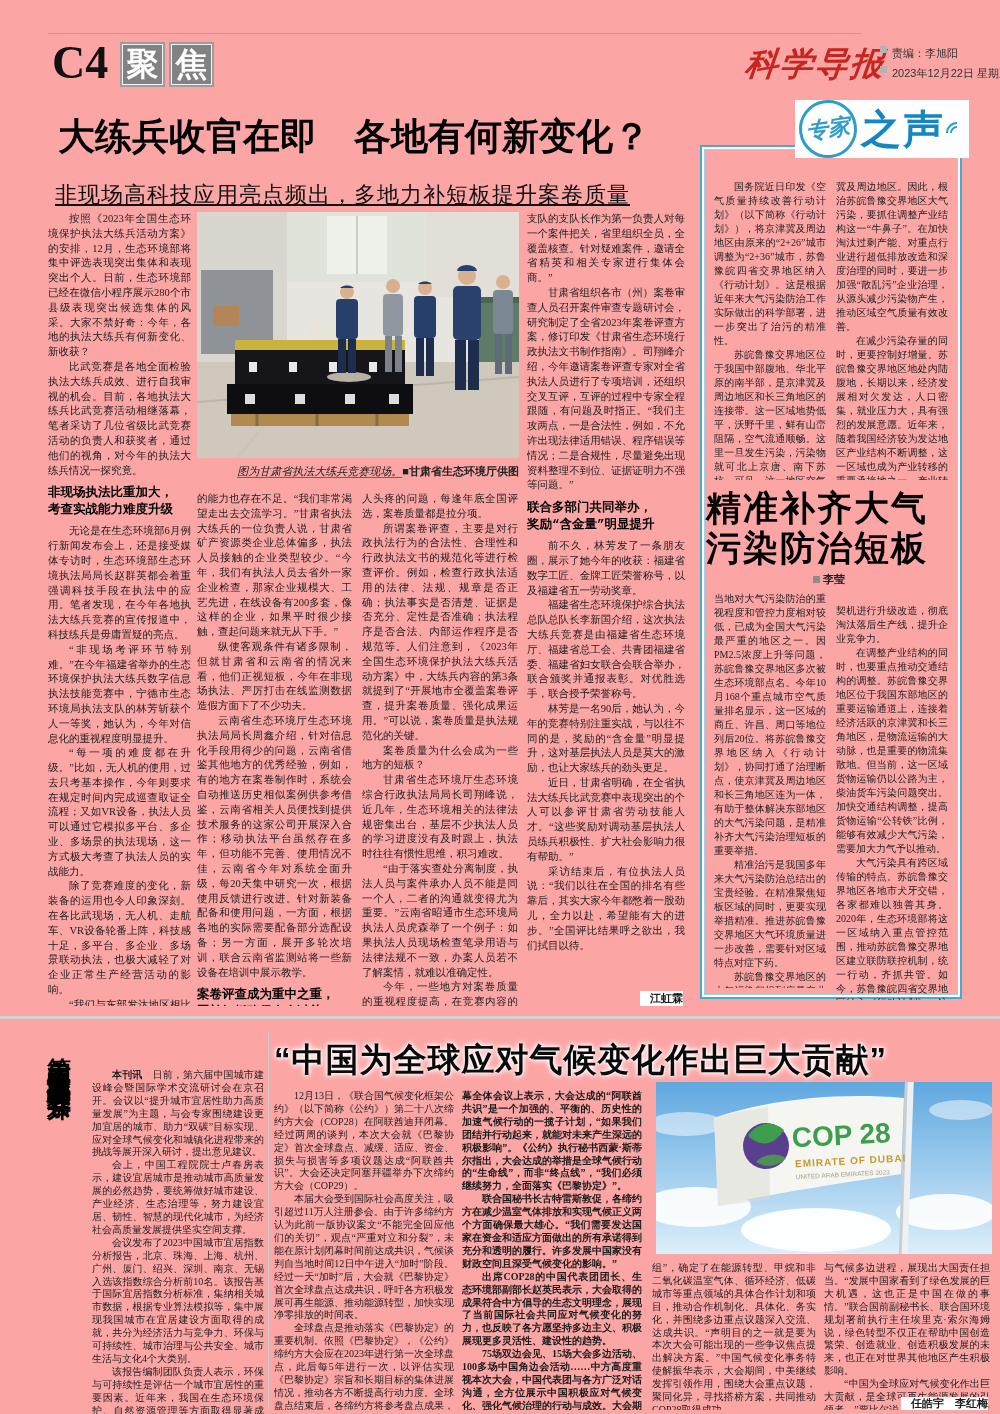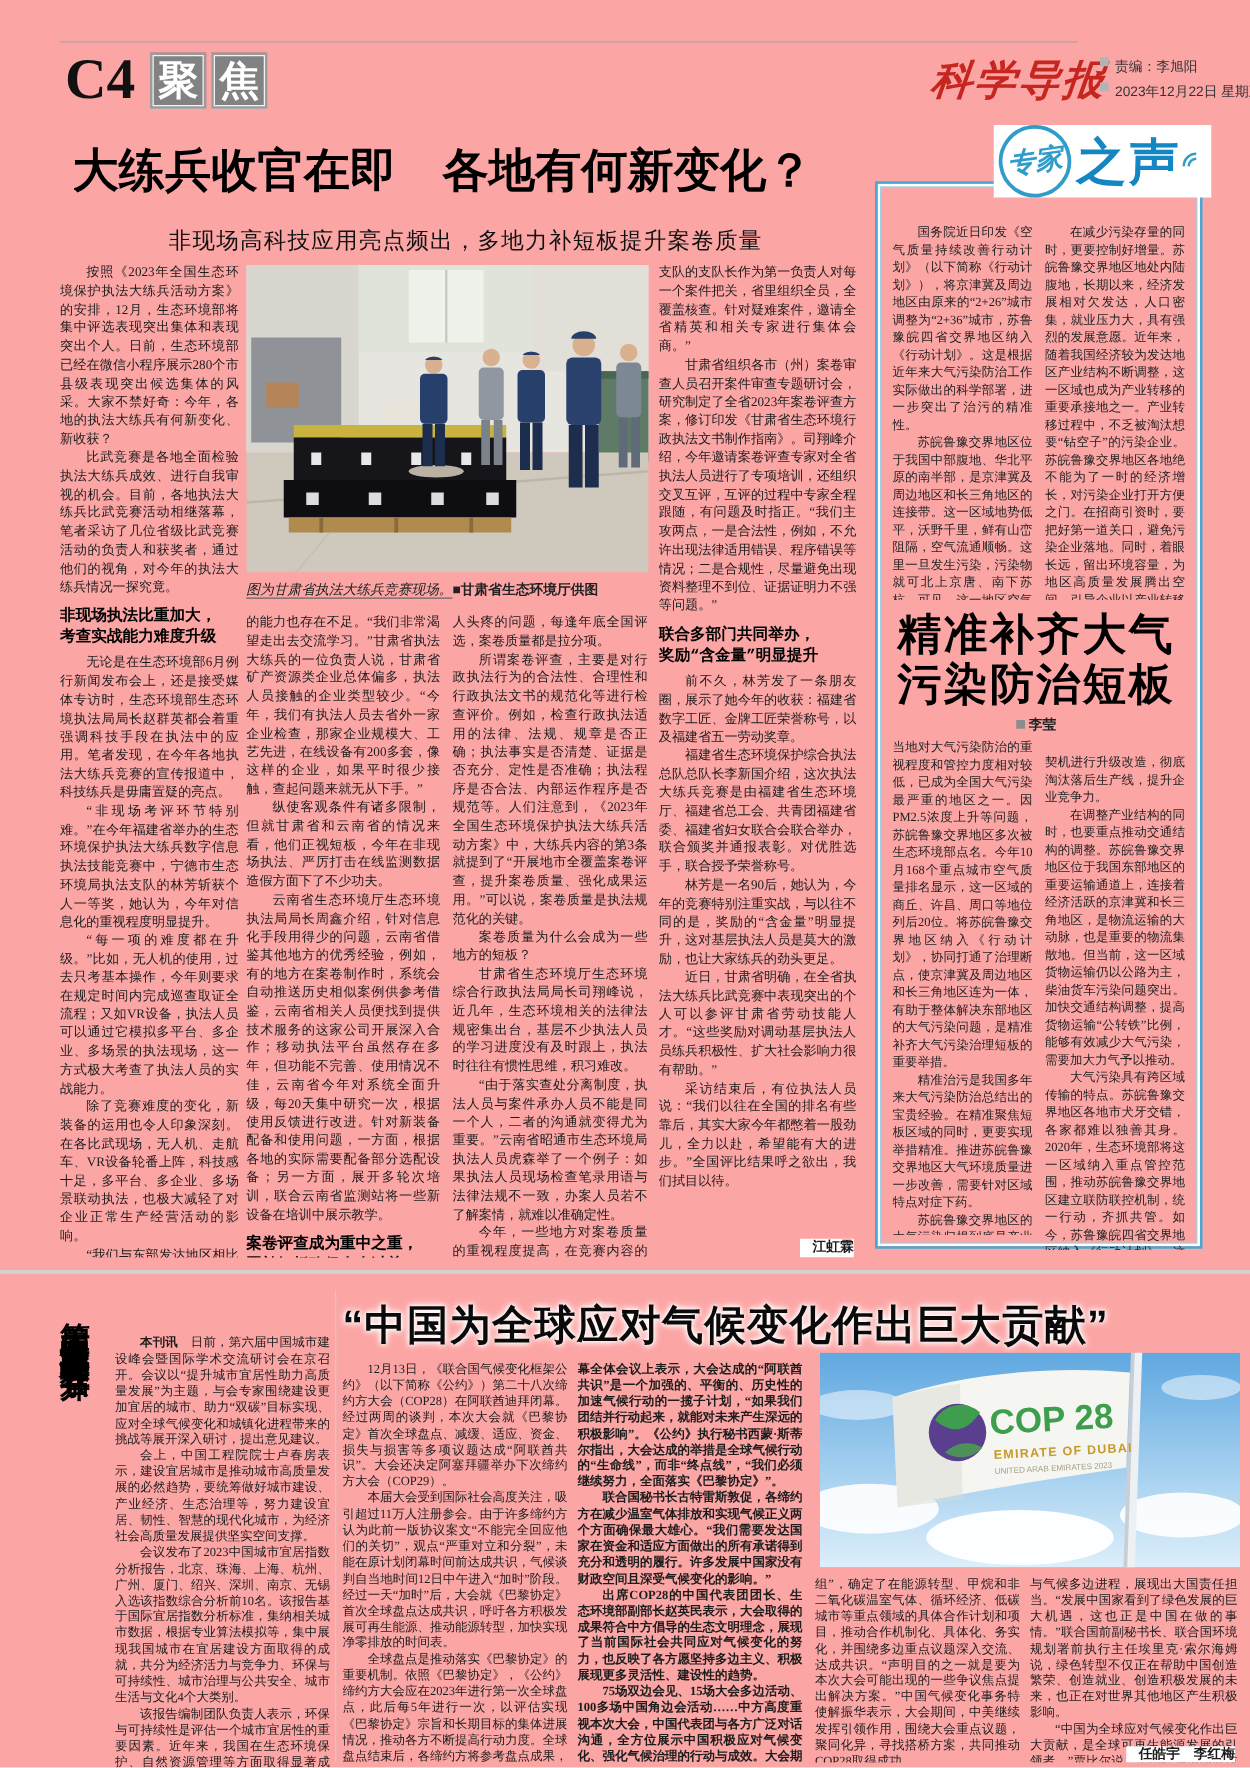--- a/index.html
+++ b/index.html
@@ -16,46 +16,46 @@
     font-weight:900;font-size:32px;box-shadow:inset 0 0 0 2px #9c9c9c, inset 0 0 0 3px #f2f2f2;margin-right:4px;}
   .masthead{font-family:"DejaVu Serif",serif;font-style:italic;font-weight:700;font-size:33px;
     color:#c5261f;letter-spacing:2px;transform:skewX(-6deg);}
   .meta-row{display:flex;gap:5px;font-family:"Liberation Sans",sans-serif;
     font-size:11px;color:#333;margin-bottom:5px;}
   .sq{display:inline-block;width:7px;height:7px;background:#b3b3b3;}
 
   
   .headline{font-family:"Liberation Sans",sans-serif;font-weight:900;font-size:37px;
     color:#000;letter-spacing:0px;white-space:nowrap;}
-  .subheadline{font-family:"Liberation Sans",sans-serif;font-size:18px;color:#111;
-    text-align:center;letter-spacing:1px;}
+  .subheadline{font-family:"Liberation Sans",sans-serif;font-size:22px;color:#111;
+    text-align:left;letter-spacing:1px;text-decoration:underline;}
   .col{overflow:hidden;text-align:justify;}
   .col-main{font-size:10.5px;line-height:14.8px;}
   .para{margin:0;text-indent:2em;}
   .para.noindent{text-indent:0;}
   .subhead{font-family:Liberation Mono, monospace;font-weight:700;font-size:12.5px;
     line-height:17px;color:#000;margin:7px 0 5px 0;text-indent:0;text-align:left;}
   .author-pin{position:absolute;right:2px;bottom:0;background:#fff;padding-left:10px;
     font-weight:700;font-size:11px;}
   .photo-frame{overflow:hidden;}
-  .caption{font-size:11px;text-align:left;color:#222;}
+  .caption{font-size:11px;text-align:right;color:#222;}
   .caption .cap-kai{border-bottom:1px solid #666;font-style:italic;}
   .caption .cap-credit{font-weight:700;}
 
   
   .ev-box{border:2px solid #49a8d2;box-shadow:inset 0 0 0 2px #ffffff, inset 0 0 0 3px #9fd2e8;}
   .ev-col{overflow:hidden;text-align:justify;font-size:10px;line-height:14px;color:#222;}
   .ev-badge{display:flex;align-items:center;background:#fff;padding:0 4px;}
   .ev-badge-circle{display:flex;align-items:center;justify-content:center;width:52px;height:52px;
     border:3px solid #2f9cc9;border-radius:50%;color:#2f9cc9;font-size:22px;font-weight:700;
     font-style:italic;transform:rotate(-8deg);font-family:"DejaVu Serif",serif;}
   .ev-badge-text{font-size:40px;font-weight:900;color:#1486c2;font-family:"Liberation Sans",sans-serif;
     letter-spacing:2px;margin-left:4px;}
   .ev-title{font-family:"Liberation Sans",sans-serif;font-weight:900;font-size:35px;
-    letter-spacing:2px;color:#000;text-align:center;line-height:40px;}
+    letter-spacing:2px;color:#000;line-height:40px;}
   .ev-byline{font-size:11px;text-align:center;color:#222;font-weight:700;}
   .ev-byline .sq{background:#8c8c8c;margin-right:3px;}
 
   
   .v-headline{writing-mode:vertical-rl;text-orientation:upright;font-family:"Liberation Sans",sans-serif;
     font-weight:900;font-size:24px;letter-spacing:3px;color:#000;line-height:50px;}
   .col-bottom{font-size:10px;line-height:12.9px;}
   .cop-headline{font-family:"Liberation Sans",sans-serif;font-weight:900;font-size:33px;
     letter-spacing:1px;color:#0a0a0a;white-space:nowrap;
     text-shadow:0 0 3px #fff,0 0 5px #fff,0 0 7px #fff;}
@@ -216,20 +216,21 @@
       <path d="M6,16 a6,6 0 0 1 6,-6" fill="none" stroke="#2f9cc9" stroke-width="2"></path>
     </svg>
   </div>
 
   <div class="abs col ev-col" style="left:714px;top:180px;width:112px;height:300px;">
     <p class="para">国务院近日印发《空气质量持续改善行动计划》（以下简称《行动计划》），将京津冀及周边地区由原来的“2+26”城市调整为“2+36”城市，苏鲁豫皖四省交界地区纳入《行动计划》。这是根据近年来大气污染防治工作实际做出的科学部署，进一步突出了治污的精准性。</p>
     <p class="para">苏皖鲁豫交界地区位于我国中部腹地、华北平原的南半部，是京津冀及周边地区和长三角地区的连接带。这一区域地势低平，沃野千里，鲜有山峦阻隔，空气流通顺畅。这里一旦发生污染，污染物就可北上京唐、南下苏杭。可见，这一地区空气质量对京津冀、长三角等重点区域的影响不容小觑。</p>
 
   </div>
   <div class="abs col ev-col" style="left:836px;top:180px;width:112px;height:300px;">
+    <p class="para noindent">冀及周边地区。因此，根治苏皖鲁豫交界地区大气污染，要抓住调整产业结构这一“牛鼻子”。在加快淘汰过剩产能、对重点行业进行超低排放改造和深度治理的同时，要进一步加强“散乱污”企业治理，从源头减少污染物产生，推动区域空气质量有效改善。</p>
     <p class="para">在减少污染存量的同时，更要控制好增量。苏皖鲁豫交界地区地处内陆腹地，长期以来，经济发展相对欠发达，人口密集，就业压力大，具有强烈的发展意愿。近年来，随着我国经济较为发达地区产业结构不断调整，这一区域也成为产业转移的重要承接地之一。产业转移过程中，不乏被淘汰想要“钻空子”的污染企业。苏皖鲁豫交界地区各地绝不能为了一时的经济增长，对污染企业打开方便之门。在招商引资时，要把好第一道关口，避免污染企业落地。同时，着眼长远，留出环境容量，为地区高质量发展腾出空间。引导企业以产业转移为</p>
   </div>
 
   <div class="abs ev-title" style="left:706px;top:488px;width:246px;">
     <div>精准补齐大气</div>
     <div>污染防治短板</div>
   </div>
   <div class="abs ev-byline" style="left:706px;top:572px;width:246px;">
     <span class="sq"></span><span>李莹</span>
   </div>

